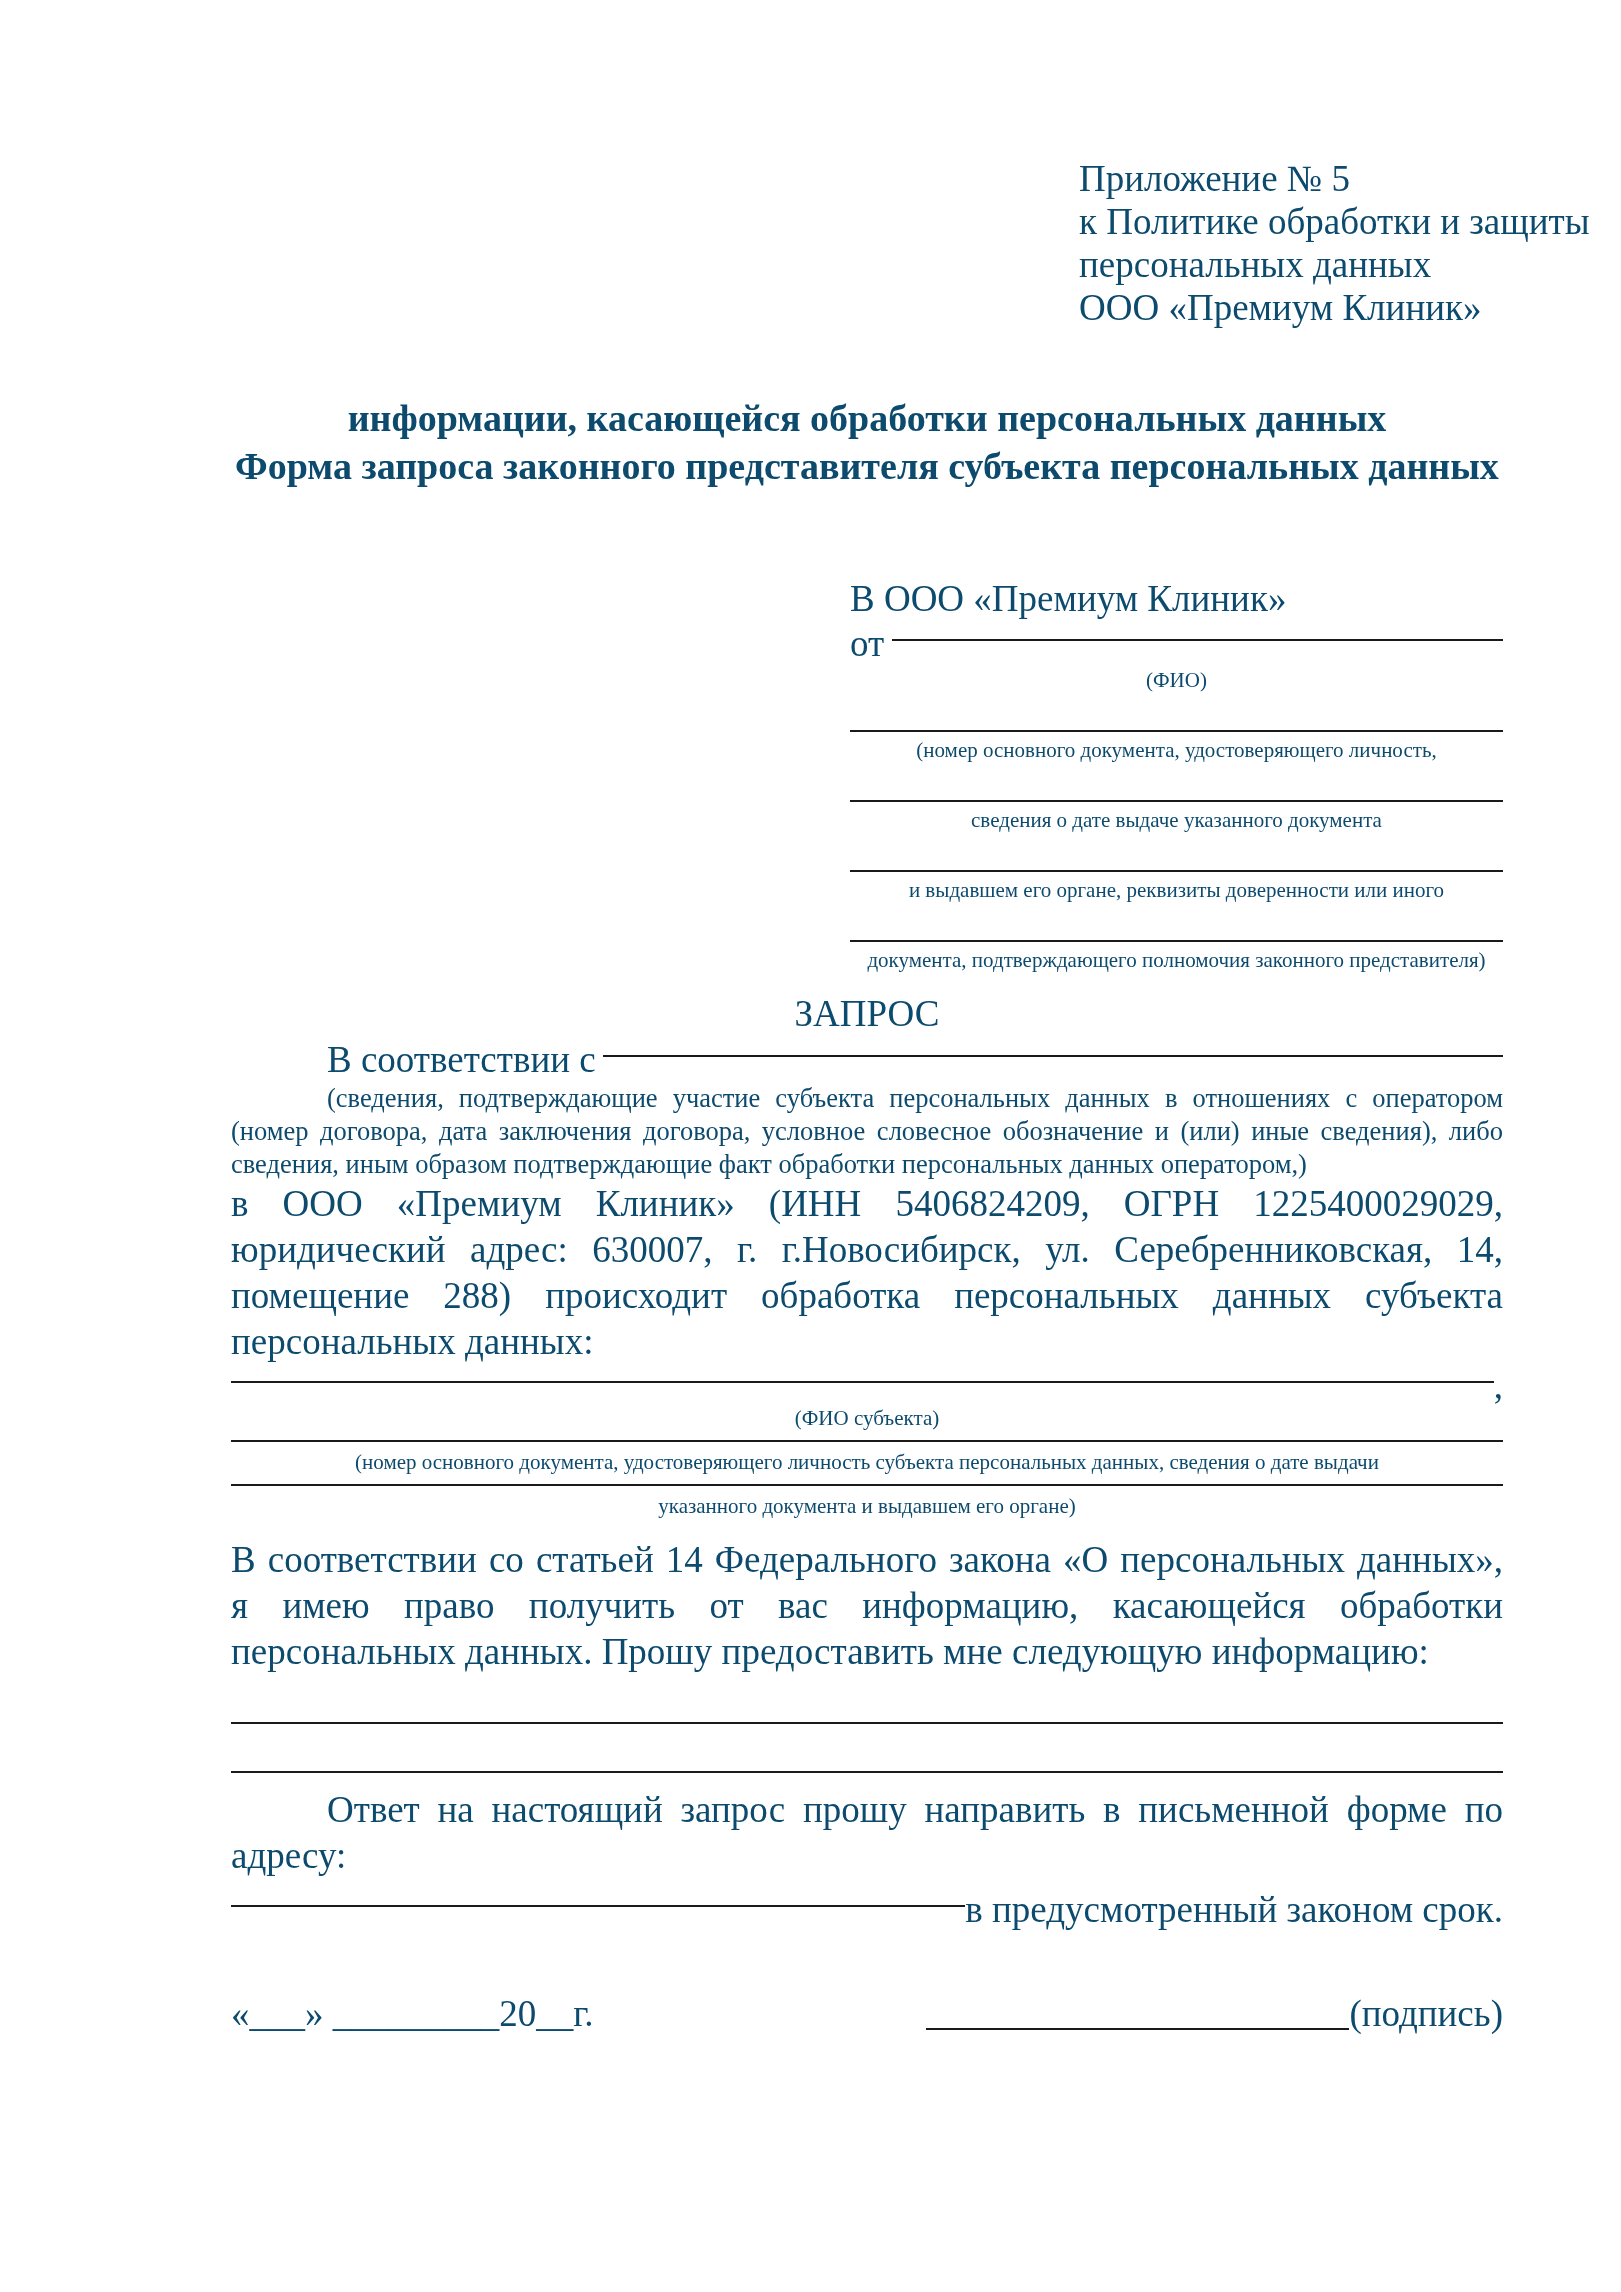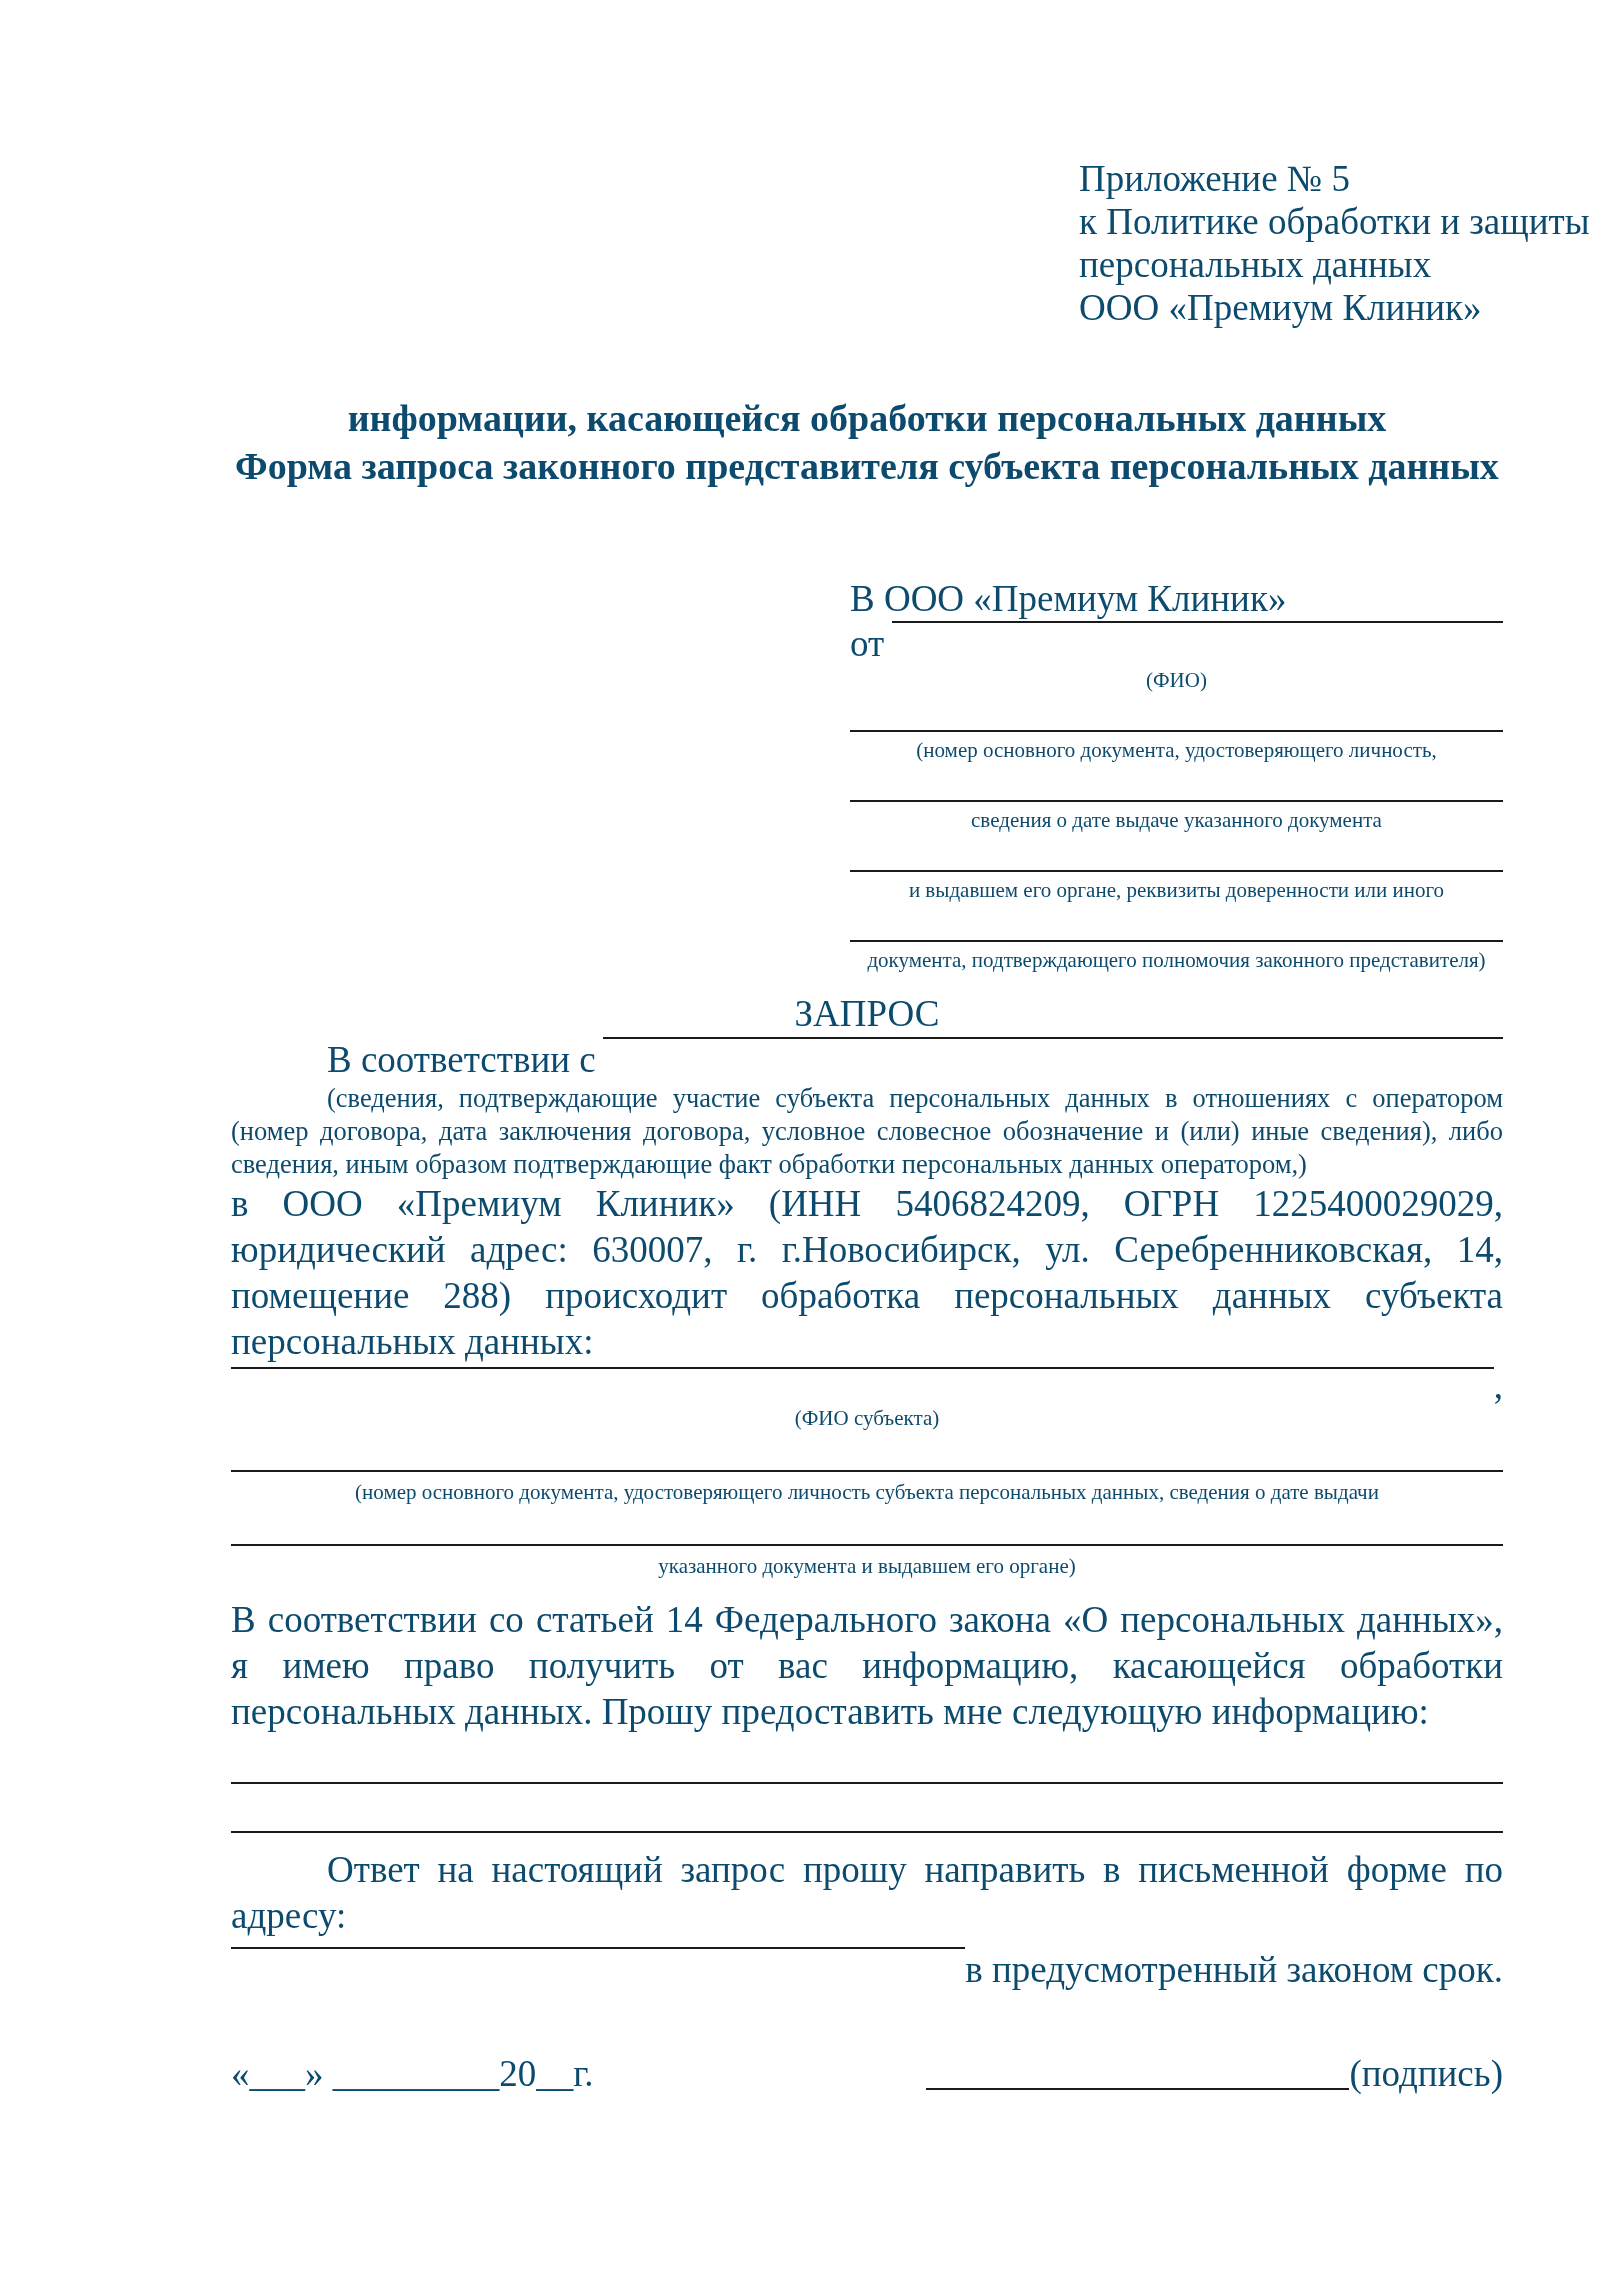--- a/index.html
+++ b/index.html
@@ -18,21 +18,21 @@
   .appendix { margin-left:848px; line-height:43px; white-space:nowrap; }
   .doc-title {
     margin-top:65px;
     text-align:center;
     font-weight:bold;
     font-size:38px;
     line-height:48px;
   }
   .addressee { margin-left:619px; margin-top:86px; }
   .addr-to { line-height:45px; }
-  .flexrow { display:flex; align-items:flex-start; }
+  .flexrow { display:flex; align-items:center; }
   .rule { border-bottom:2.9px solid #1a1a1a; }
   .fill-rule { flex:1 1 auto; border-bottom:2.9px solid #1a1a1a; margin:0 0 6.9px 7.8px; }
   .addr-from { line-height:45px; }
   .cap {
     font-size:21px;
     line-height:29px;
     text-align:center;
   }
   .field { margin-top:35px; }
   .field .rule { height:0; }
@@ -42,21 +42,21 @@
   .note {
     font-size:26.5px;
     line-height:33px;
     text-align:justify;
     text-indent:96px;
   }
   .para { text-align:justify; line-height:46px; }
   .comma-row { margin-top:2px; }
   .comma-row .fill-rule { margin-left:0; margin-bottom:6.9px; }
   .comma-row .tail { line-height:37px; }
-  .subfield { margin-top:37px; }
+  .subfield { margin-top:7px; }
   .subfield .cap { margin-top:5.9px; }
   .blank-rule { margin-top:47px; height:0; }
   .reply-first {
     margin-top:13.7px;
     text-align:justify;
     text-align-last:justify;
     line-height:46px;
     text-indent:96px;
   }
   .reply-second { line-height:46px; margin-top:7.8px; }

